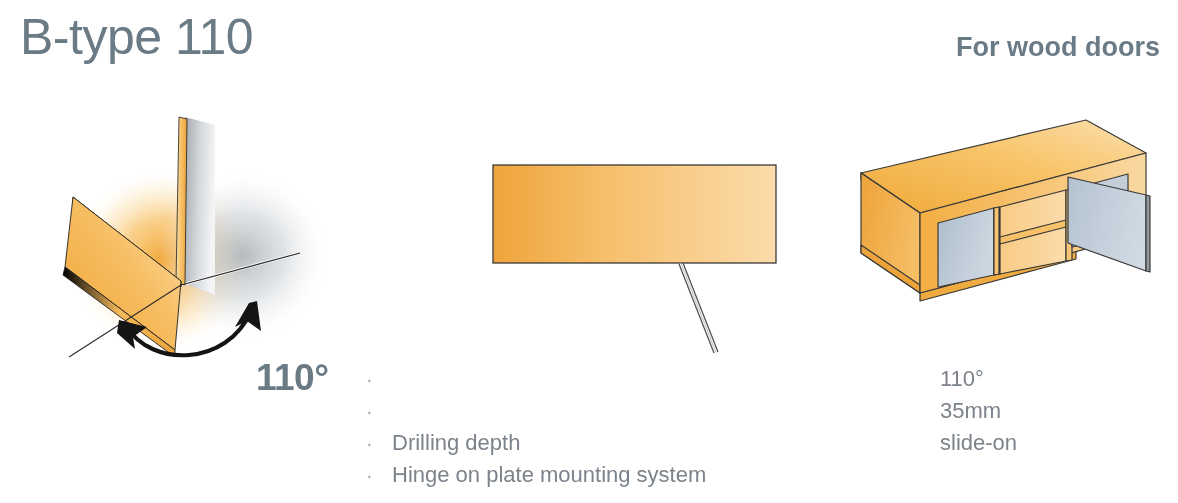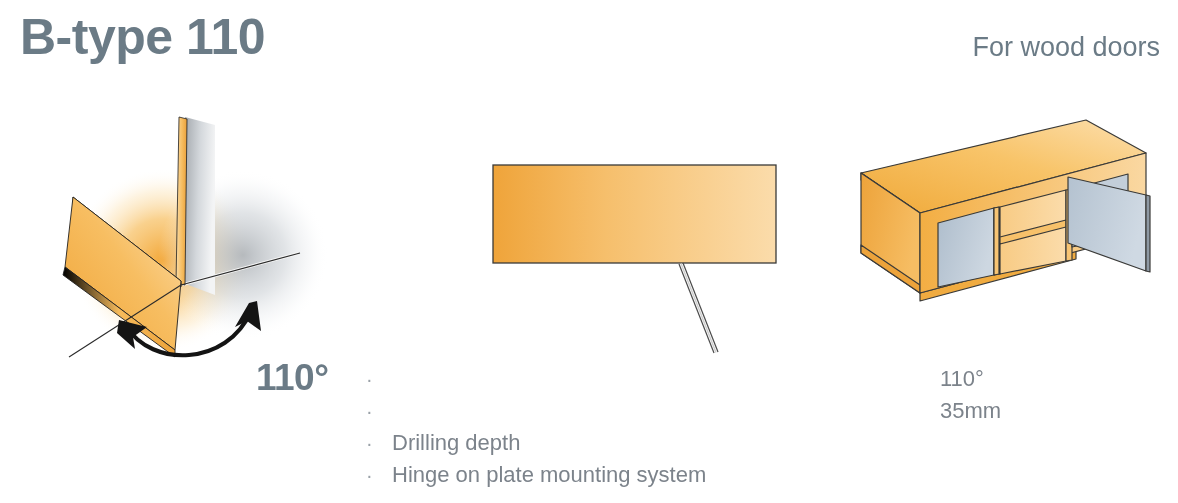--- a/index.html
+++ b/index.html
@@ -21,31 +21,31 @@
     inset: 0;
     background: #ffffff;
   }
 
   
   .title-main {
     position: absolute;
     left: 20px;
     top: 8px;
     font-size: 50px;
-    font-weight: bold;
+    font-weight: normal;
     letter-spacing: -0.5px;
     color: #6b7b86;
     white-space: nowrap;
   }
   .title-right {
     position: absolute;
     right: 18px;
     top: 32px;
     font-size: 27px;
-    font-weight: normal;
+    font-weight: bold;
     color: #6b7b86;
     white-space: nowrap;
   }
 
   
   .illus {
     position: absolute;
   }
   #angle-illustration { left: 55px; top: 105px; width: 320px; height: 275px; }
   #board-illustration { left: 470px; top: 140px; width: 340px; height: 225px; }
@@ -264,15 +264,16 @@
     </div>
     <div class="spec-row">
       <span class="spec-bullet">·</span>
       <span class="spec-text">Hinge on plate mounting system</span>
     </div>
   </div>
 
   <div class="spec-values">
     <div class="value-row">110°</div>
     <div class="value-row">35mm</div>
+    <div class="value-row">slide-on</div>
   </div>
 
 </div>
 
 </body></html>

